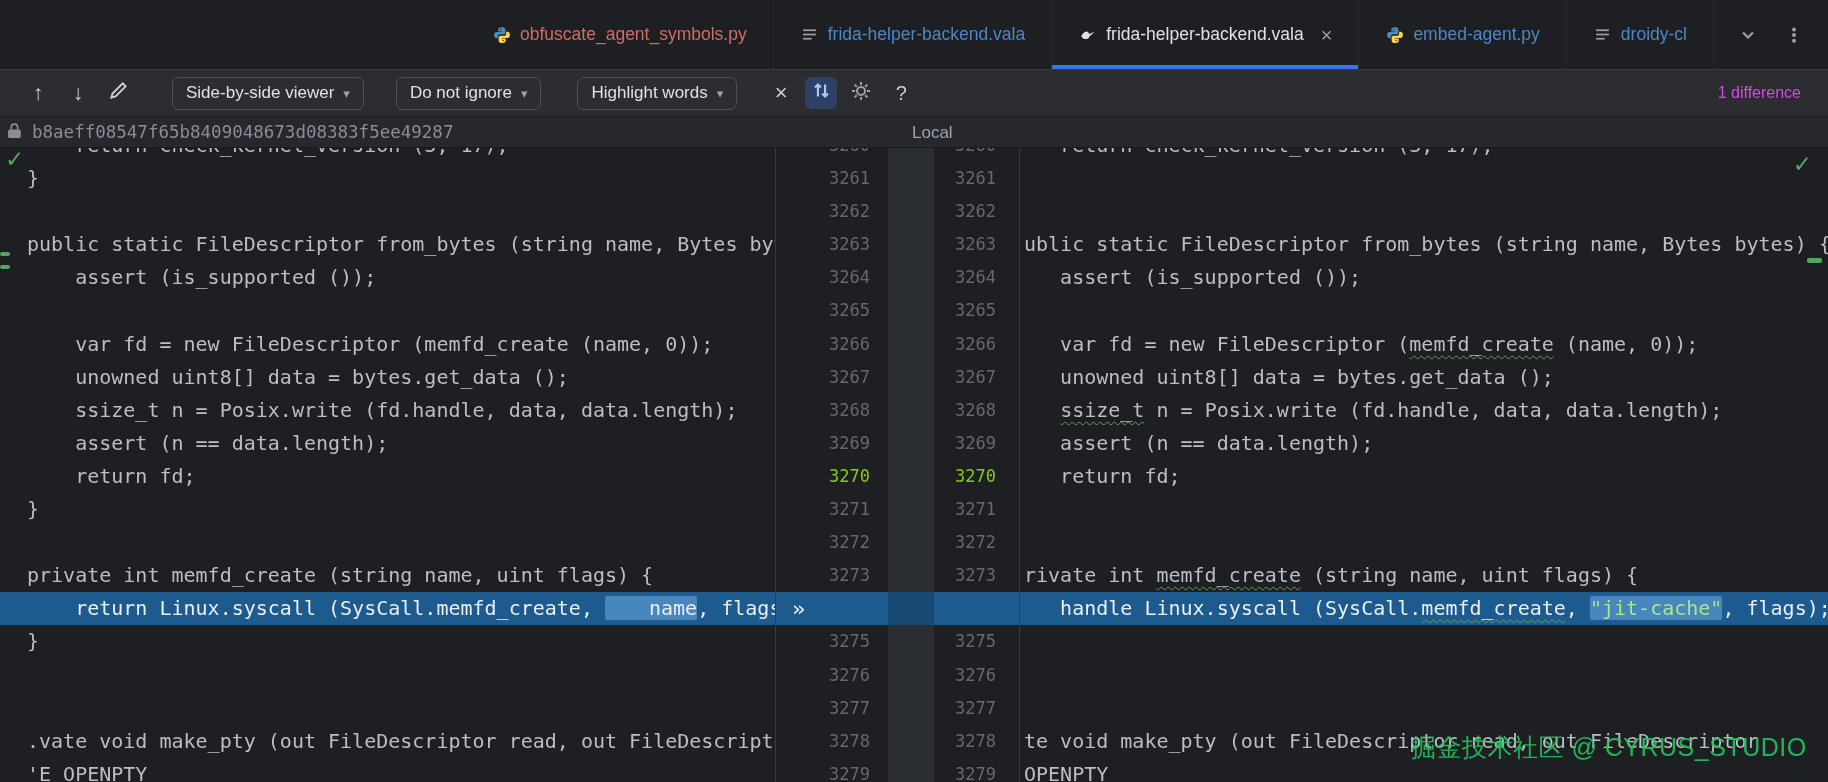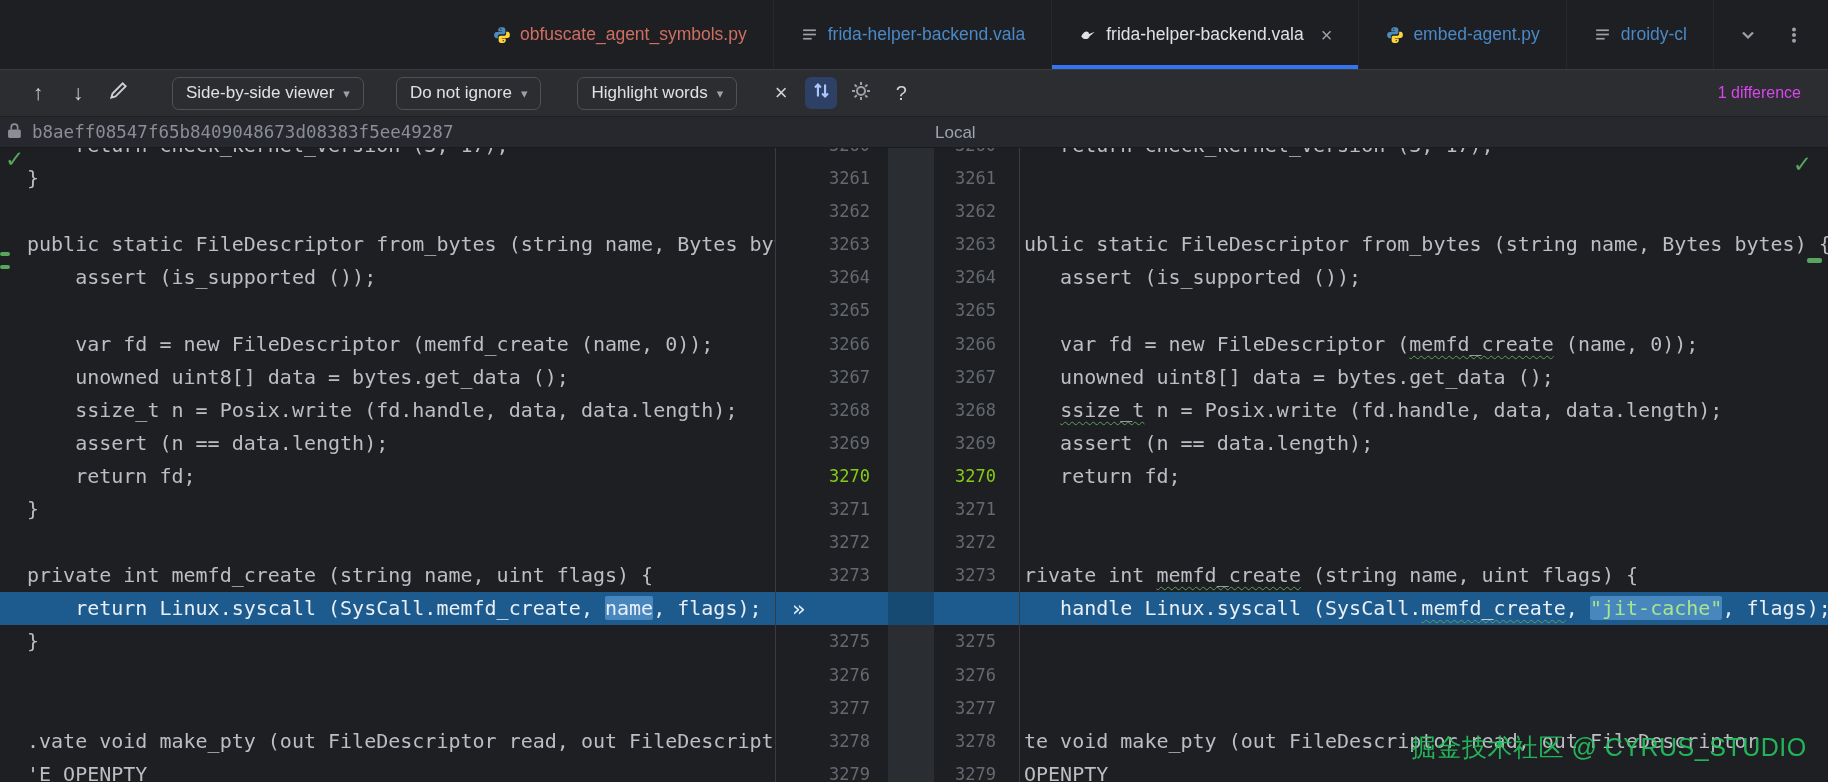--- a/index.html
+++ b/index.html
@@ -40,37 +40,37 @@
   .dd1 { margin-left:30px; } .dd2 { margin-left:24px; } .dd3 { margin-left:28px; }
   .xbtn { margin-left:20px; font-size:22px; }
   .spacer { flex:1; }
   .diff-count { color:#d946ef; font-size:16px; }
 
   
   .diffheader { height:31px; background:#26282e; display:flex; align-items:center;
                 gap:9px; padding-left:8px; position:relative;
                 font-family:"DejaVu Sans Mono", monospace; font-size:17.5px;
                 color:#8b8e94; border-bottom:1px solid #1a1b1e; }
-  .diffheader .local { position:absolute; left:935px; top:0; height:31px;
+  .diffheader .local { position:absolute; left:912px; top:0; height:31px;
                 line-height:31px; font-family:"Liberation Sans",sans-serif;
                 font-size:17px; color:#9fa3aa; }
 
   
   .editor { height:634px; display:flex; position:relative; background:#1e1f22;
             font-family:"DejaVu Sans Mono", monospace; }
   .pane { overflow:hidden; }
   .pane.left  { width:775px; }
   .pane.right { flex:1; }
   .crow { height:33.1px; line-height:33.1px; white-space:pre; overflow:hidden;
           font-size:20px; color:#bcbec4; }
   .pane.left  .crow { padding-left:27px; }
   .pane.right .crow { padding-left:4px; }
   .pane .crow:first-child, .gutter .grow:first-child { margin-top:-19px; }
   .crow.mod { background:var(--diff-row); color:#e9eff5; }
-  .crow span.w  { background:var(--diff-word); border-radius:2px; }
+  .crow span.w  { background:var(--diff-word); border-radius:2px;padding-left:44px; }
   .crow span.ws { background:var(--diff-word); border-radius:2px; color:var(--string-green); }
   .crow span.u  { text-decoration:underline; text-decoration-style:wavy;
                   text-decoration-color:#5e9e63; text-underline-offset:4px;
                   text-decoration-thickness:1px; }
 
   .gutter { width:245px; flex:none; border-left:1px solid #393b40;
             border-right:1px solid #393b40; position:relative; overflow:hidden; }
   .gutter::before { content:""; position:absolute; left:112px; top:0; bottom:0;
             width:46px; background:#2a2d31; }
   .grow { position:relative; z-index:1; display:flex; height:33.1px;

